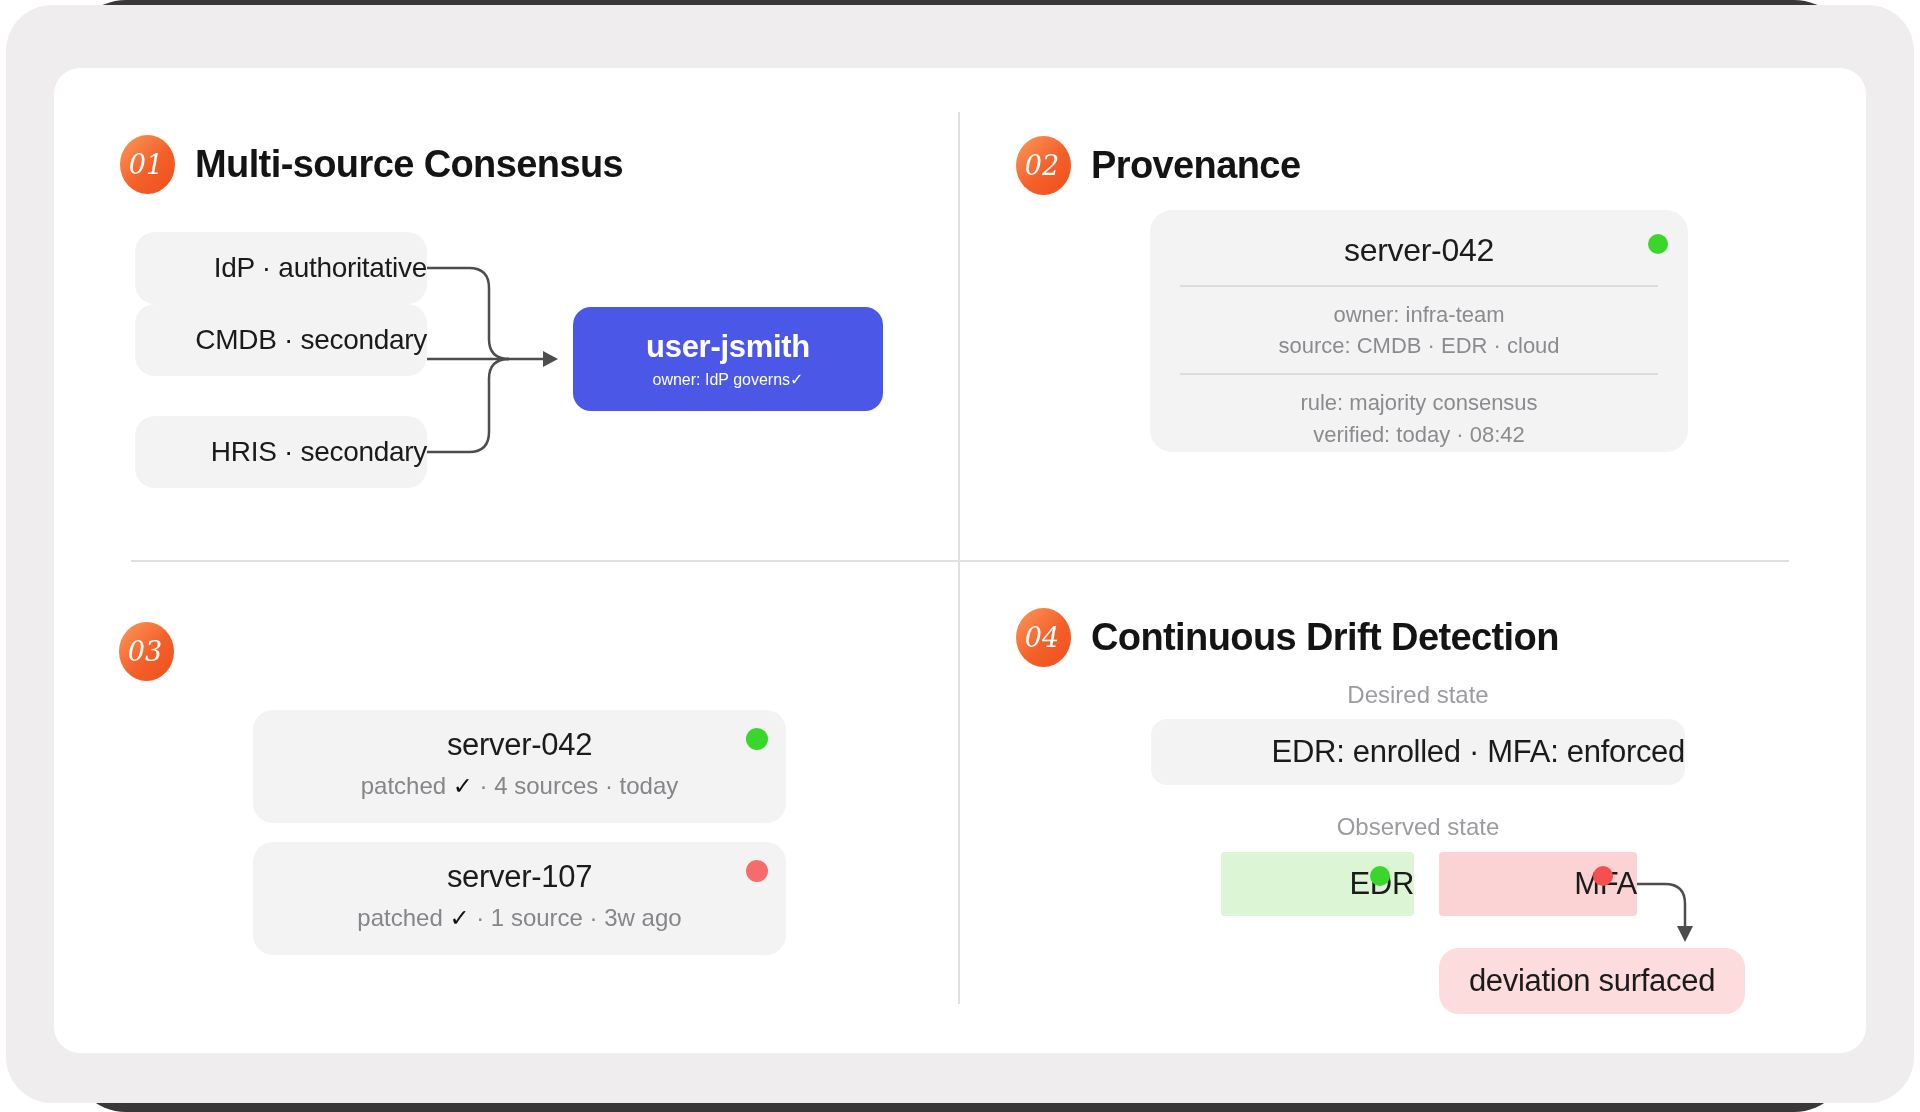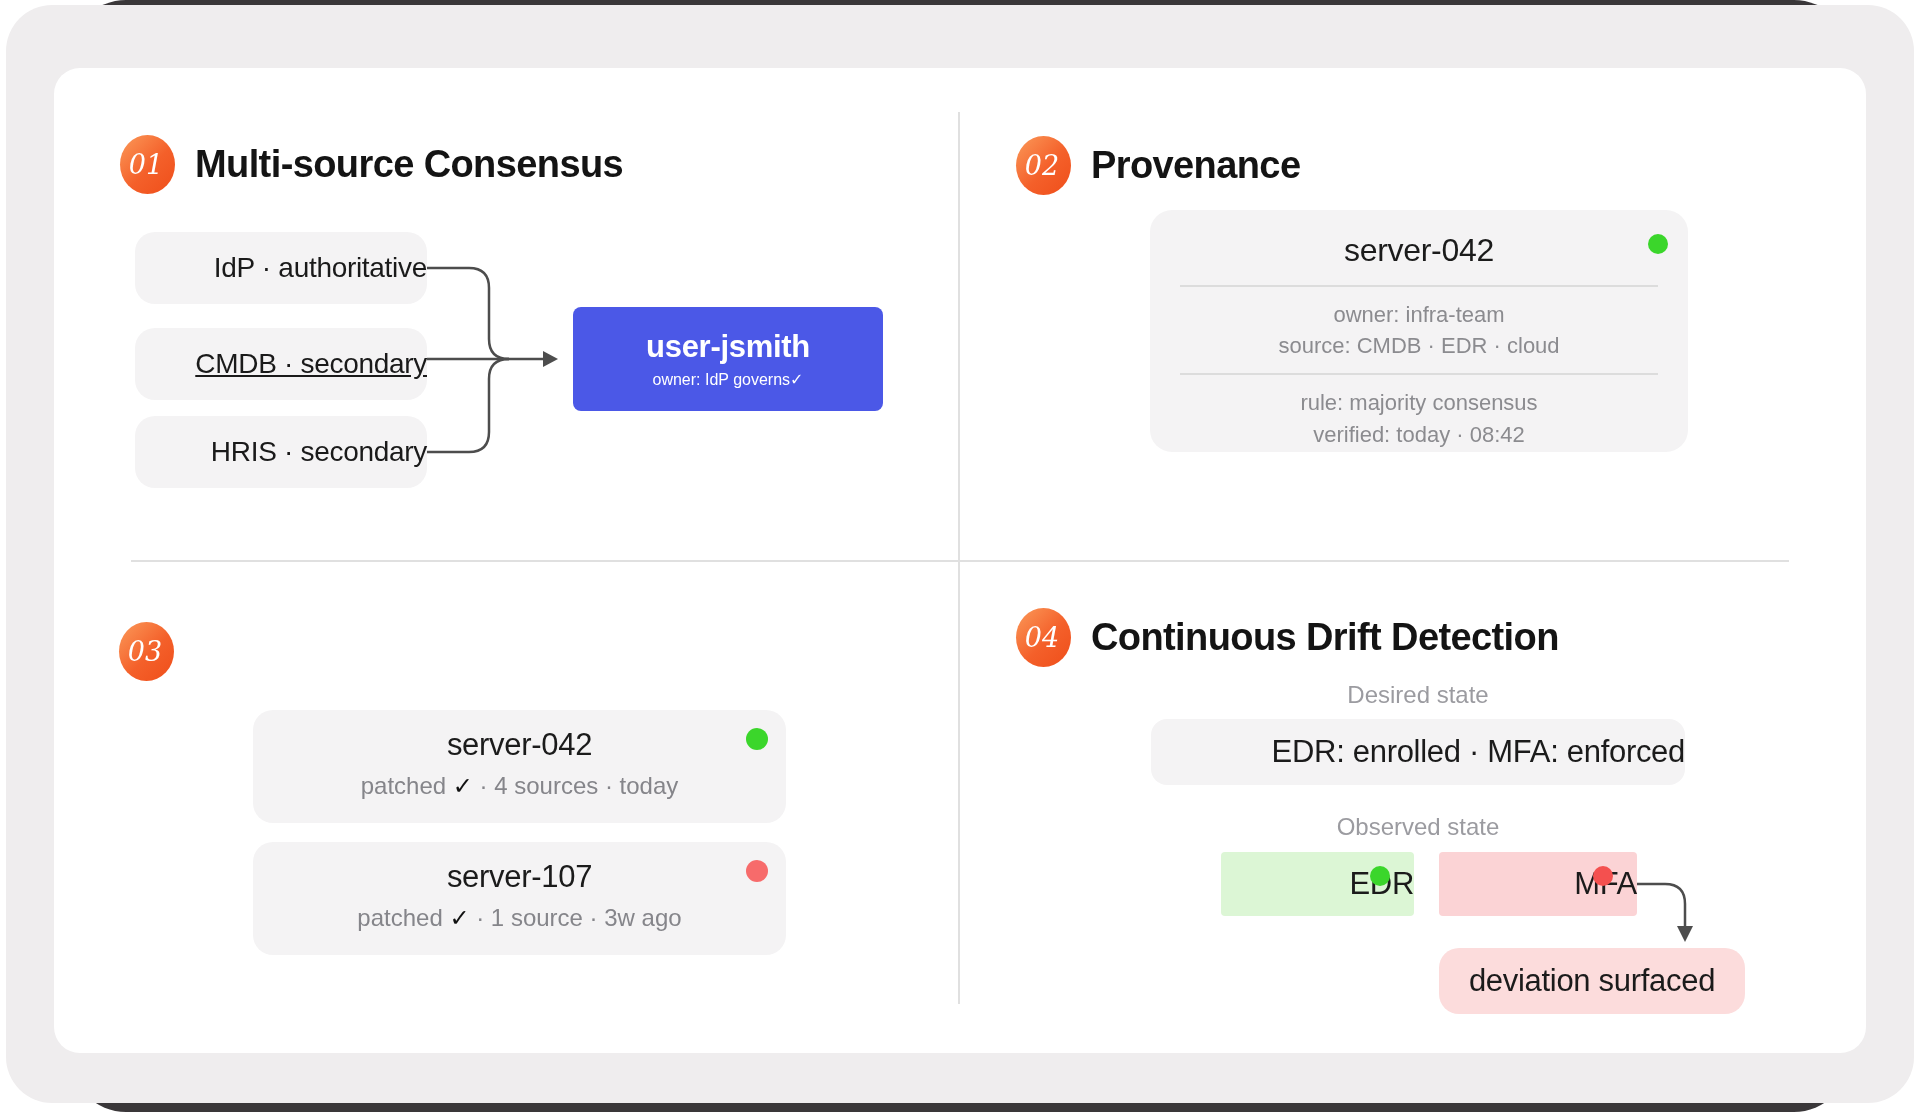--- a/index.html
+++ b/index.html
@@ -29,24 +29,24 @@
   .sec-title { font-size:38px; font-weight:600; color:#141414; letter-spacing:-0.6px; }
   .hq1 { left:120px; top:123px; }
   .hq2 { left:1016px; top:124px; }
   .hq3 { left:119px; top:610px; }
   .hq4 { left:1016px; top:596px; }
 
   
   .src-box { position:absolute; left:135px; width:292px; height:72px; background:#f4f3f4;
              border-radius:20px; display:flex; align-items:center; justify-content:flex-end;
              font-size:28px; font-weight:500; color:#1a1a1a; letter-spacing:-0.3px; }
-  .src-1 { top:232px; } .src-2 { top:328px;text-decoration:underline; } .src-3 { top:416px; }
+  .src-1 { top:232px; } .src-2 { top:304px; } .src-3 { top:416px; }
   .connector-svg { position:absolute; left:427px; top:250px; width:136px; height:220px; }
   .target-box { position:absolute; left:573px; top:307px; width:310px; height:104px;
-                background:#4b58e7; border-radius:8px; color:#ffffff;
+                background:#4b58e7; border-radius:18px; color:#ffffff;
                 display:flex; flex-direction:column; align-items:center; justify-content:center; gap:5px; }
   .target-title { font-size:31px; font-weight:600; letter-spacing:-0.3px; }
   .target-sub { font-size:16px; font-weight:500; display:flex; align-items:flex-end; gap:0; }
   .target-sub .check { font-weight:700; }
 
   
   .dot { position:absolute; border-radius:50%; }
   .dot-green { background:#3bd62b; }
   .dot-red { background:#f76b6b; }
   .dot-red-strong { background:#f4504f; }

